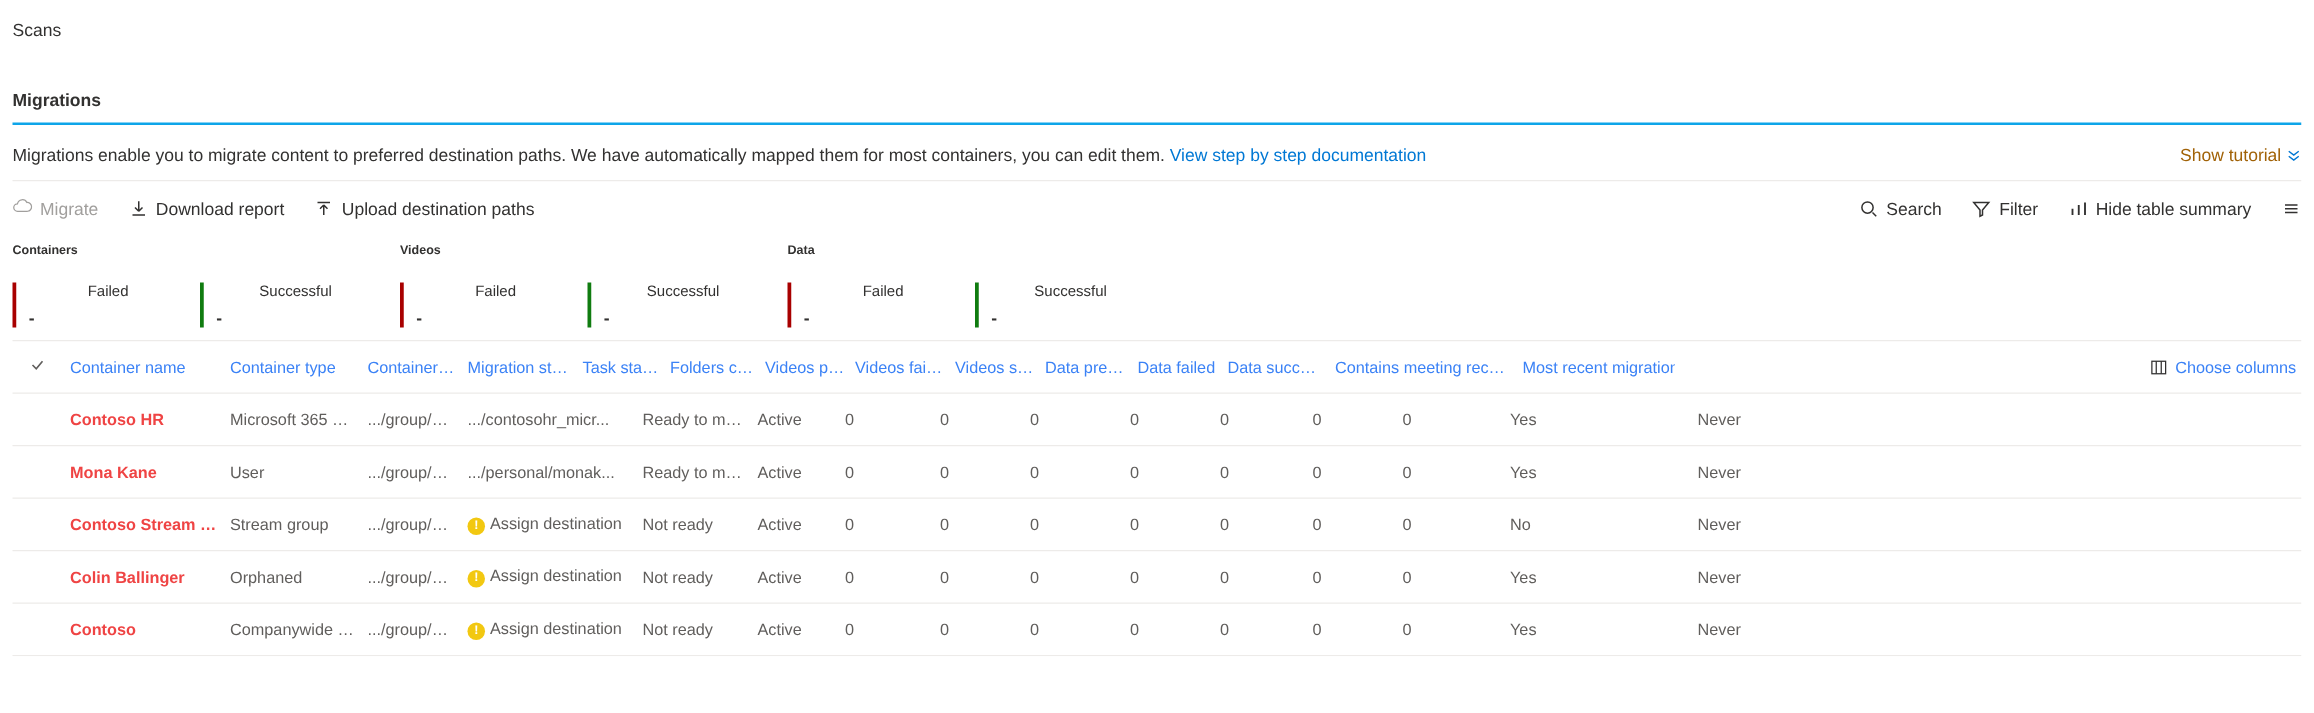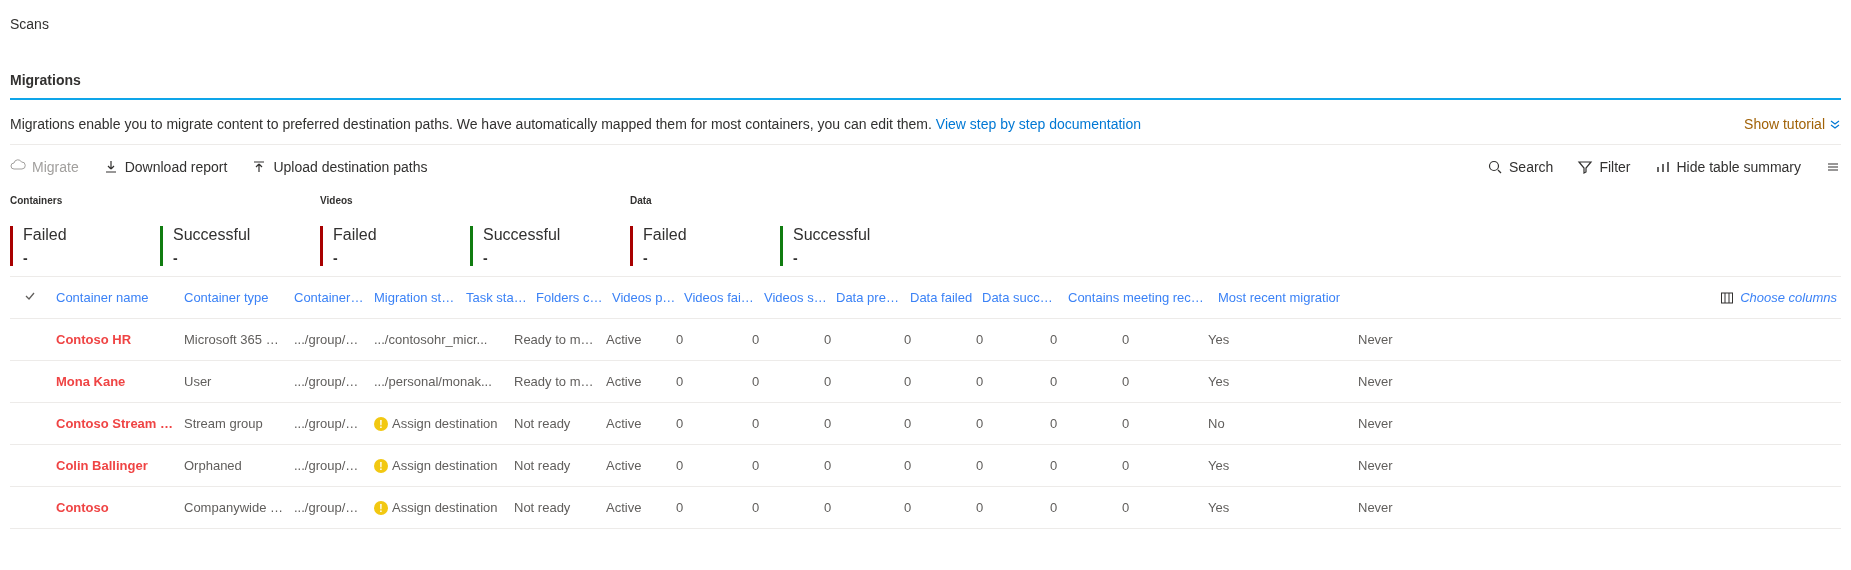--- a/index.html
+++ b/index.html
@@ -54,21 +54,21 @@
   .summary-group { width: 310px; }
   .summary-group h3 { margin: 0 0 20px 0; font-size: 10px; font-weight: 600; }
   .summary-cards { display: flex; gap: 0; }
   .summary-card {
     border-left: 3px solid;
     padding: 0 10px;
     width: 150px;
   }
   .summary-card.failed { border-left-color: #a80000; }
   .summary-card.successful { border-left-color: #107c10; }
-  .summary-card .label { font-size: 16px; color: #323130; }
+  .summary-card .label { font-size: 12px; color: #323130; text-align: center; }
   .summary-card .val { font-weight: 600; margin-top: 6px; }
   .table-wrap { border-top: 1px solid #edebe9; }
   .thead, .trow {
     display: flex;
     align-items: center;
     border-bottom: 1px solid #edebe9;
     min-height: 42px;
   }
   .thead { font-size: 13px; color: #3b82f6; }
   .thead .cell { cursor: pointer; white-space: nowrap; overflow: hidden; text-overflow: ellipsis; }
@@ -84,21 +84,21 @@
   .c-task { width: 70px; }
   .c-fold { width: 76px; }
   .c-vprev { width: 72px; }
   .c-vfail { width: 80px; }
   .c-vsucc { width: 72px; }
   .c-dprev { width: 74px; }
   .c-dfail { width: 72px; }
   .c-dsucc { width: 86px; }
   .c-meet { width: 150px; }
   .c-recent { width: 126px; display:flex; align-items:center; gap:4px; }
-  .c-choose { flex: 1; text-align: right; display: flex; align-items: center; justify-content: flex-end; gap: 6px; font-style: italic; }
+  .c-choose { flex: 1; text-align: right; display: flex; align-items: center; justify-content: flex-end; gap: 6px; }
   .warn-icon {
     display: inline-flex;
     width: 14px; height: 14px;
     background: #f2c811;
     border-radius: 50%;
     color: #fff;
     font-size: 10px;
     font-weight: bold;
     align-items: center;
     justify-content: center;

